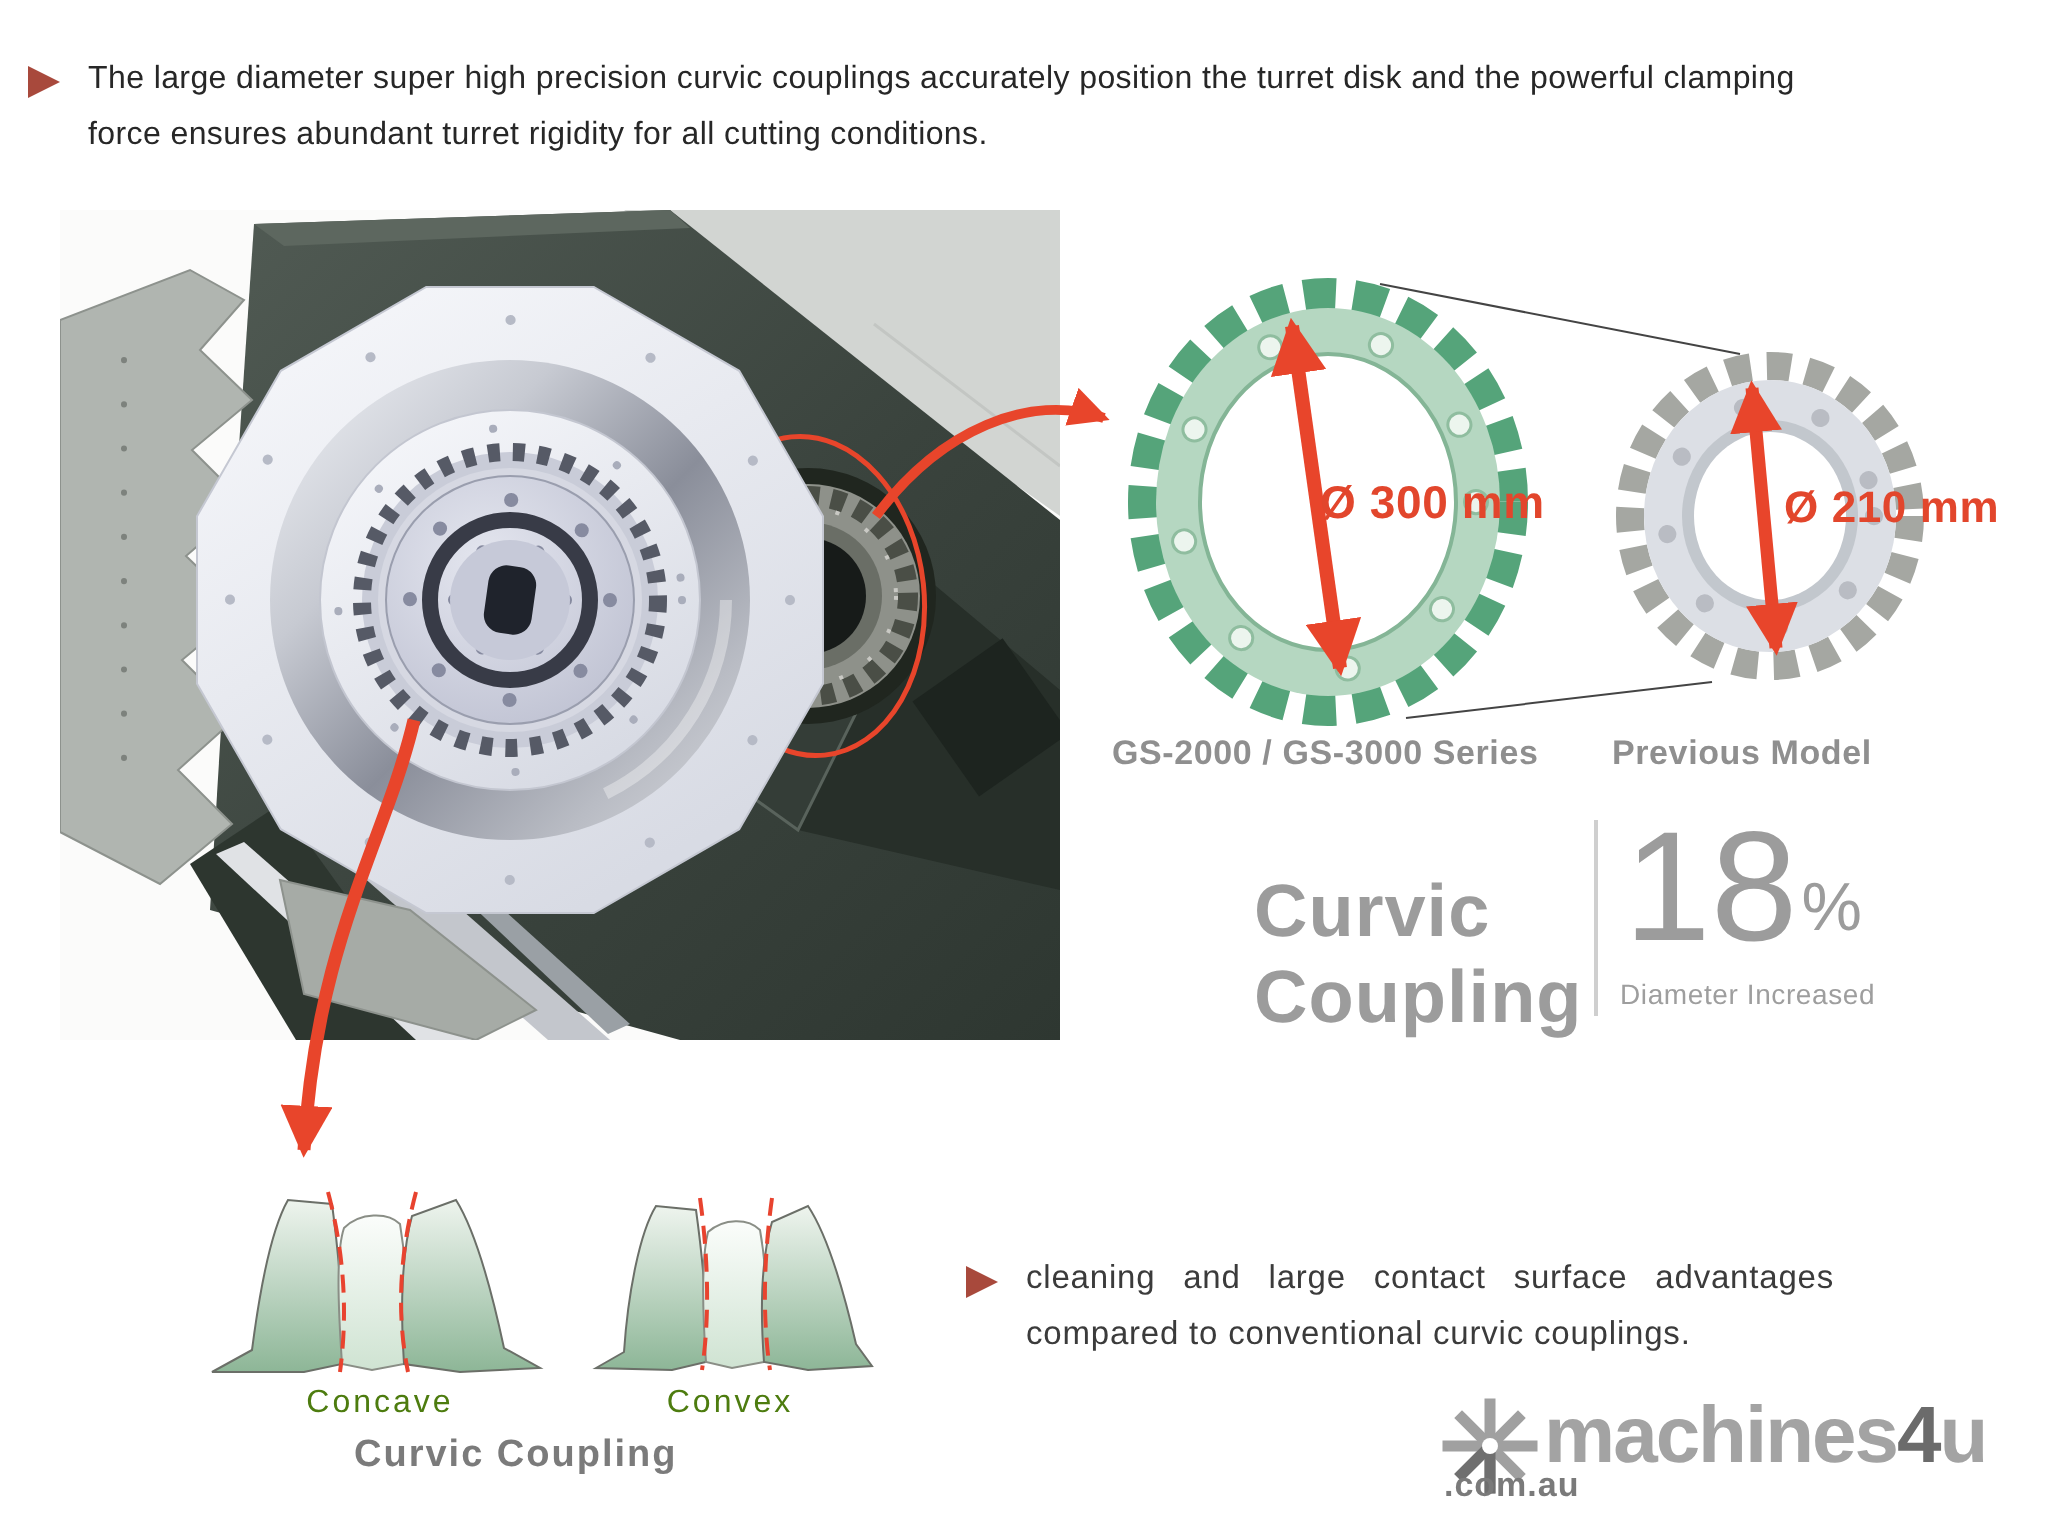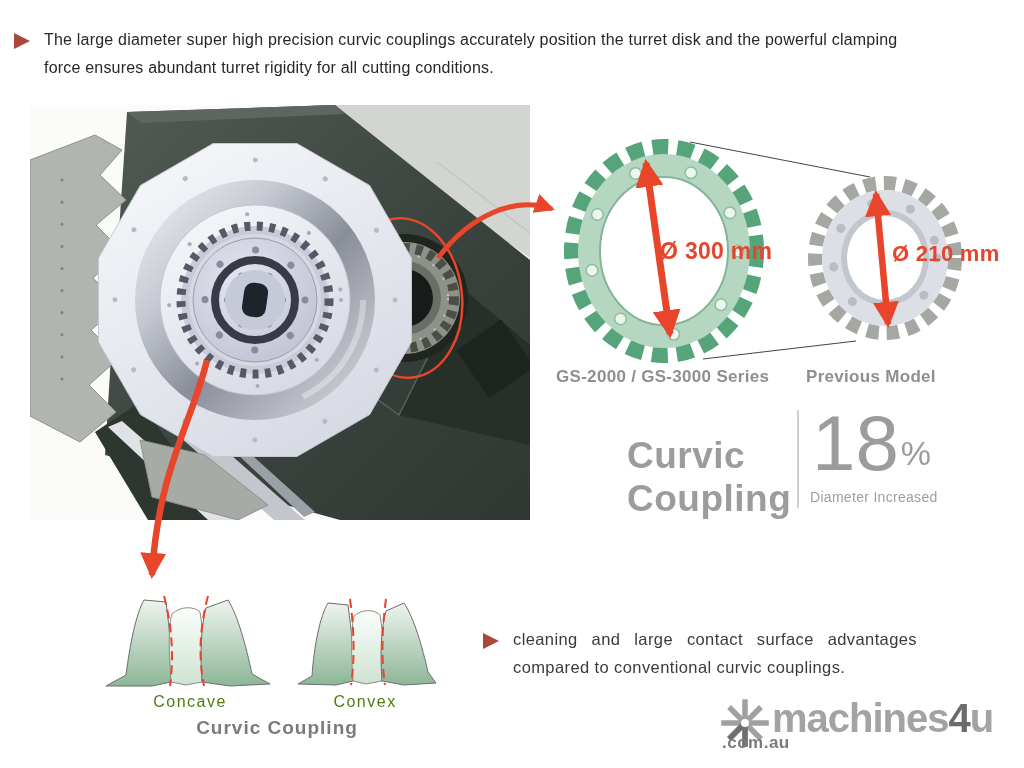--- a/index.html
+++ b/index.html
@@ -27,21 +27,21 @@
   #pct{left:812px;top:404px;display:flex;align-items:baseline;color:#9c9c9c;}
   #pct .value{font-size:78px;line-height:1;}
   #pct .unit{font-size:34px;position:relative;top:-5px;margin-left:2px;}
   #pct-caption{left:810px;top:489px;font-size:14px;color:#9e9e9e;letter-spacing:.3px;}
   
   #concave-fig{left:104px;top:592px;width:170px;height:95px;}
   #convex-fig{left:296px;top:596px;width:142px;height:90px;}
   .profile-label{font-size:16px;color:#4d7c0f;text-align:center;letter-spacing:1.5px;}
   #label-concave{left:130px;top:693px;width:120px;}
   #label-convex{left:305px;top:693px;width:120px;}
-  #profiles-caption{left:177px;top:717px;width:200px;text-align:center;font-size:19px;font-weight:bold;color:#7b7b7b;letter-spacing:1px;}
+  #profiles-caption{left:177px;top:717px;width:200px;text-align:left;font-size:19px;font-weight:bold;color:#7b7b7b;letter-spacing:1px;}
   
   #benefit-bullet{left:483px;top:633px;}
   #benefit-text{left:513px;top:626px;width:404px;font-size:16.5px;line-height:27.5px;color:#3b3b3b;letter-spacing:.4px;}
   #benefit-text .just{text-align:justify;text-align-last:justify;}
   
   #watermark{left:720px;top:698px;display:flex;align-items:flex-start;}
   #wm-text{font-size:40px;font-weight:bold;letter-spacing:-1px;line-height:40px;margin-left:2px;}
   .wm-gray{color:#a3a3a3;} .wm-dark{color:#6b6b6b;}
   #wm-domain{position:absolute;left:722px;top:733px;width:286px;text-align:left;font-size:17px;font-weight:bold;color:#7a7a7a;letter-spacing:.5px;}
 </style>

